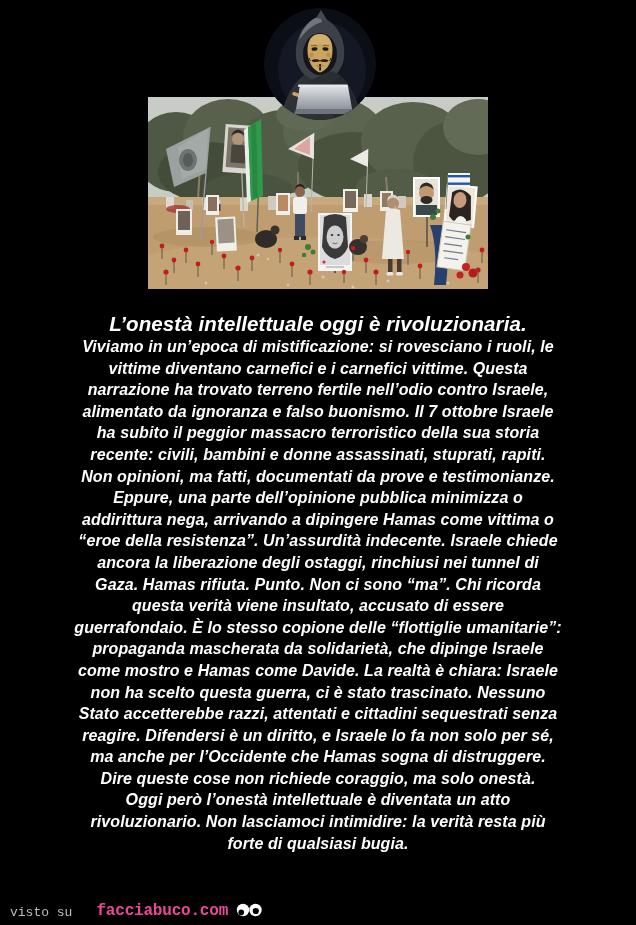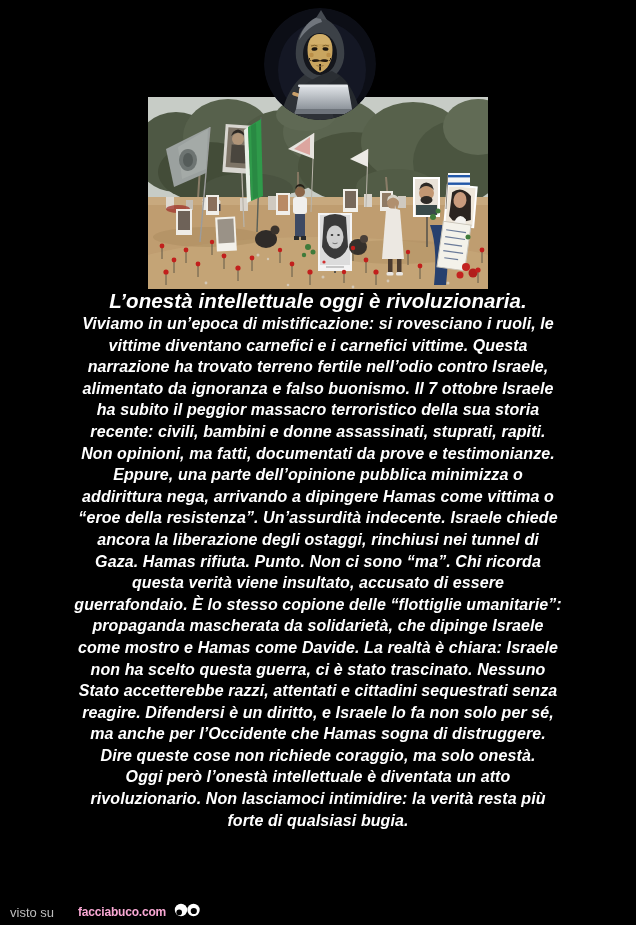--- a/index.html
+++ b/index.html
@@ -3,27 +3,27 @@
 <meta charset="utf-8">
 <style>
   html,body{margin:0;padding:0;background:#000;}
   .page{position:relative;width:636px;height:925px;background:#000;overflow:hidden;
         font-family:"Liberation Sans",sans-serif;}
   .photo-wrap{position:absolute;left:148px;top:97px;width:340px;height:192px;z-index:1;}
   .photo-wrap svg{display:block;width:100%;height:100%;}
   .avatar{position:absolute;left:264px;top:8px;width:112px;height:112px;border-radius:50%;
           overflow:hidden;z-index:2;}
   .avatar svg{display:block;width:100%;height:100%;}
-  .text-block{position:absolute;left:18px;top:288px;width:600px;text-align:center;color:#fff;
+  .text-block{position:absolute;left:18px;top:311px;width:600px;text-align:center;color:#fff;
               font-weight:bold;font-style:italic;z-index:1;}
   .title{font-size:20.5px;line-height:25px;letter-spacing:0.1px;}
   .body{font-size:16px;line-height:21.6px;white-space:pre-line;letter-spacing:0.1px;}
-  .footer{position:absolute;left:10px;bottom:5px;display:flex;align-items:flex-start;z-index:3;}
+  .footer{position:absolute;left:10px;bottom:5px;display:flex;align-items:flex-end;z-index:3;font-family:Liberation Mono, monospace;}
   .visto{color:#bdbdbd;font-size:13px;font-weight:normal;margin-right:24px;}
-  .brand{color:#f9a8d4;font-size:12px;font-weight:bold;letter-spacing:-0.2px;}
+  .brand{color:#ec4899;font-size:16px;font-weight:bold;letter-spacing:-0.2px;}
   .eyes{margin-left:8px;display:inline-flex;align-items:center;position:relative;top:-2px;}
 </style>
 </head>
 <body>
 
 <div class="page">
 
   <div class="photo-wrap">
     <svg viewBox="0 0 340 192" preserveAspectRatio="none">
 

